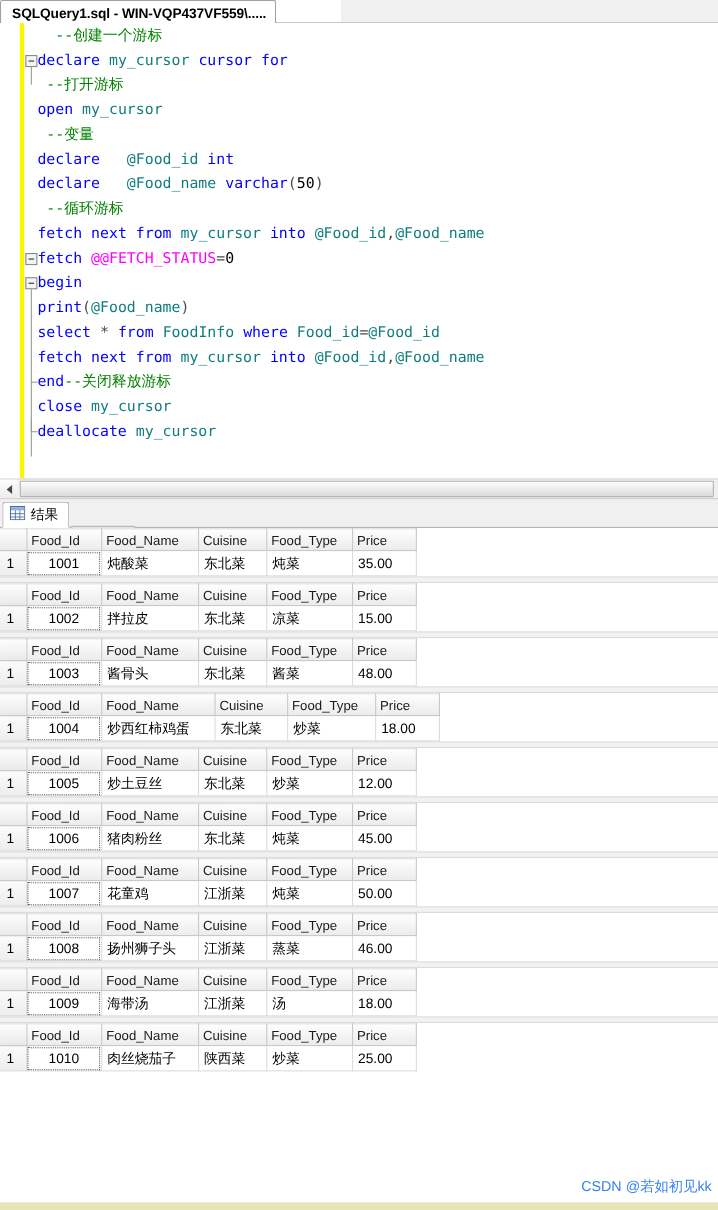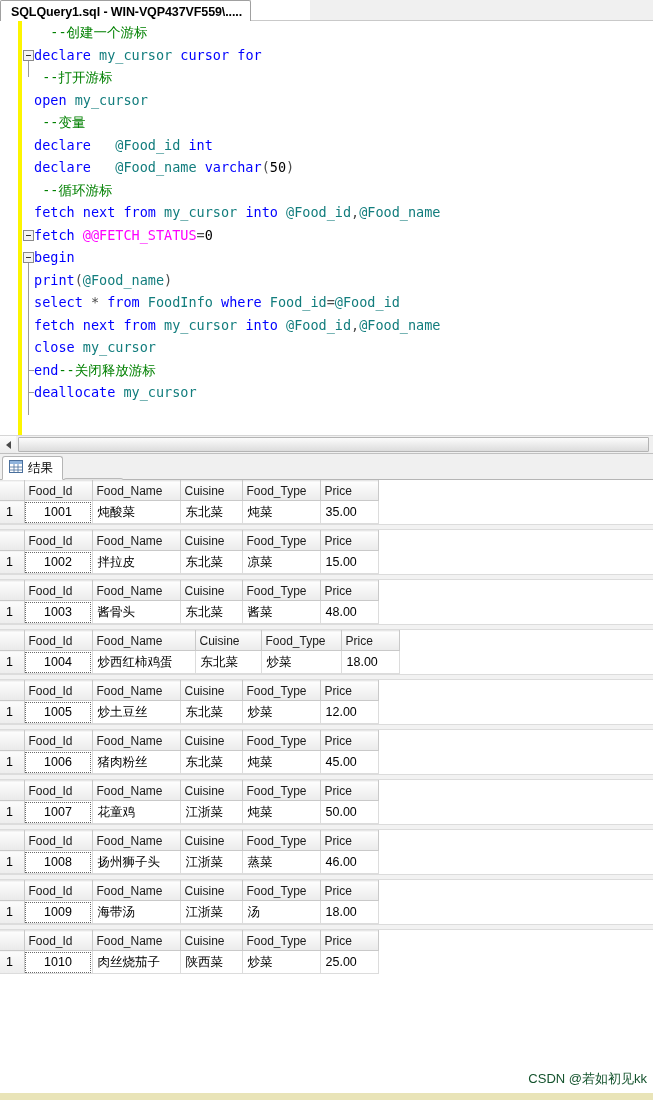--- a/index.html
+++ b/index.html
@@ -190,21 +190,21 @@
   td.sel {
     outline: 1px dotted #6a6a6a;
     outline-offset: -2px;
     background: #f4f6f9;
   }
   td.right { text-align: left; }
   td.ctr { text-align: center; }
 
   .watermark {
     position: absolute; right: 6px; bottom: 12px;
-    font-size: 13px; color: #14532d;
+    font-size: 13px; color: #3b82f6;
     font-family: "Liberation Sans", sans-serif;
     white-space: nowrap;
   }
   .bottombar {
     position: absolute; left: 0; right: 0; bottom: 0; height: 7px;
     background: #e9e4b8;
   }
 </style>
 </head>
 <body>
@@ -226,22 +226,22 @@
         <div class="ln"><span class="cmt"> --变量</span></div>
         <div class="ln"><span class="kw">declare</span><span class="plain">   </span><span class="id">@Food_id</span><span class="plain"> </span><span class="kw">int</span></div>
         <div class="ln"><span class="kw">declare</span><span class="plain">   </span><span class="id">@Food_name</span><span class="plain"> </span><span class="kw">varchar</span><span class="op">(</span><span class="num">50</span><span class="op">)</span></div>
         <div class="ln"><span class="cmt"> --循环游标</span></div>
         <div class="ln"><span class="kw">fetch</span><span class="plain"> </span><span class="kw">next</span><span class="plain"> </span><span class="kw">from</span><span class="plain"> </span><span class="id">my_cursor</span><span class="plain"> </span><span class="kw">into</span><span class="plain"> </span><span class="id">@Food_id</span><span class="op">,</span><span class="id">@Food_name</span></div>
         <div class="ln"><span class="boxglyph"></span><span class="kw">fetch</span><span class="plain"> </span><span class="gv">@@FETCH_STATUS</span><span class="op">=</span><span class="num">0</span></div>
         <div class="ln"><span class="boxglyph"></span><span class="kw">begin</span></div>
         <div class="ln"><span class="kw">print</span><span class="op">(</span><span class="id">@Food_name</span><span class="op">)</span></div>
         <div class="ln"><span class="kw">select</span><span class="plain"> </span><span class="op">*</span><span class="plain"> </span><span class="kw">from</span><span class="plain"> </span><span class="id">FoodInfo</span><span class="plain"> </span><span class="kw">where</span><span class="plain"> </span><span class="id">Food_id</span><span class="op">=</span><span class="id">@Food_id</span></div>
         <div class="ln"><span class="kw">fetch</span><span class="plain"> </span><span class="kw">next</span><span class="plain"> </span><span class="kw">from</span><span class="plain"> </span><span class="id">my_cursor</span><span class="plain"> </span><span class="kw">into</span><span class="plain"> </span><span class="id">@Food_id</span><span class="op">,</span><span class="id">@Food_name</span></div>
+        <div class="ln"><span class="tickglyph"></span><span class="kw">end</span><span class="cmt">--关闭释放游标</span></div>
         <div class="ln"><span class="kw">close</span><span class="plain"> </span><span class="id">my_cursor</span></div>
-        <div class="ln"><span class="tickglyph"></span><span class="kw">end</span><span class="cmt">--关闭释放游标</span></div>
         <div class="ln"><span class="endglyph"></span><span class="kw">deallocate</span><span class="plain"> </span><span class="id">my_cursor</span></div>
       </div>
   <div class="region-bar" style="top: 39.5px; height: 16.5px;"></div>
       <div class="region-bar" style="top: 242px; height: 151.5px;"></div>
     </div>
 
   <div class="hscroll">
     <div class="hscroll-left">
       <span class="arr"></span>
     </div>

